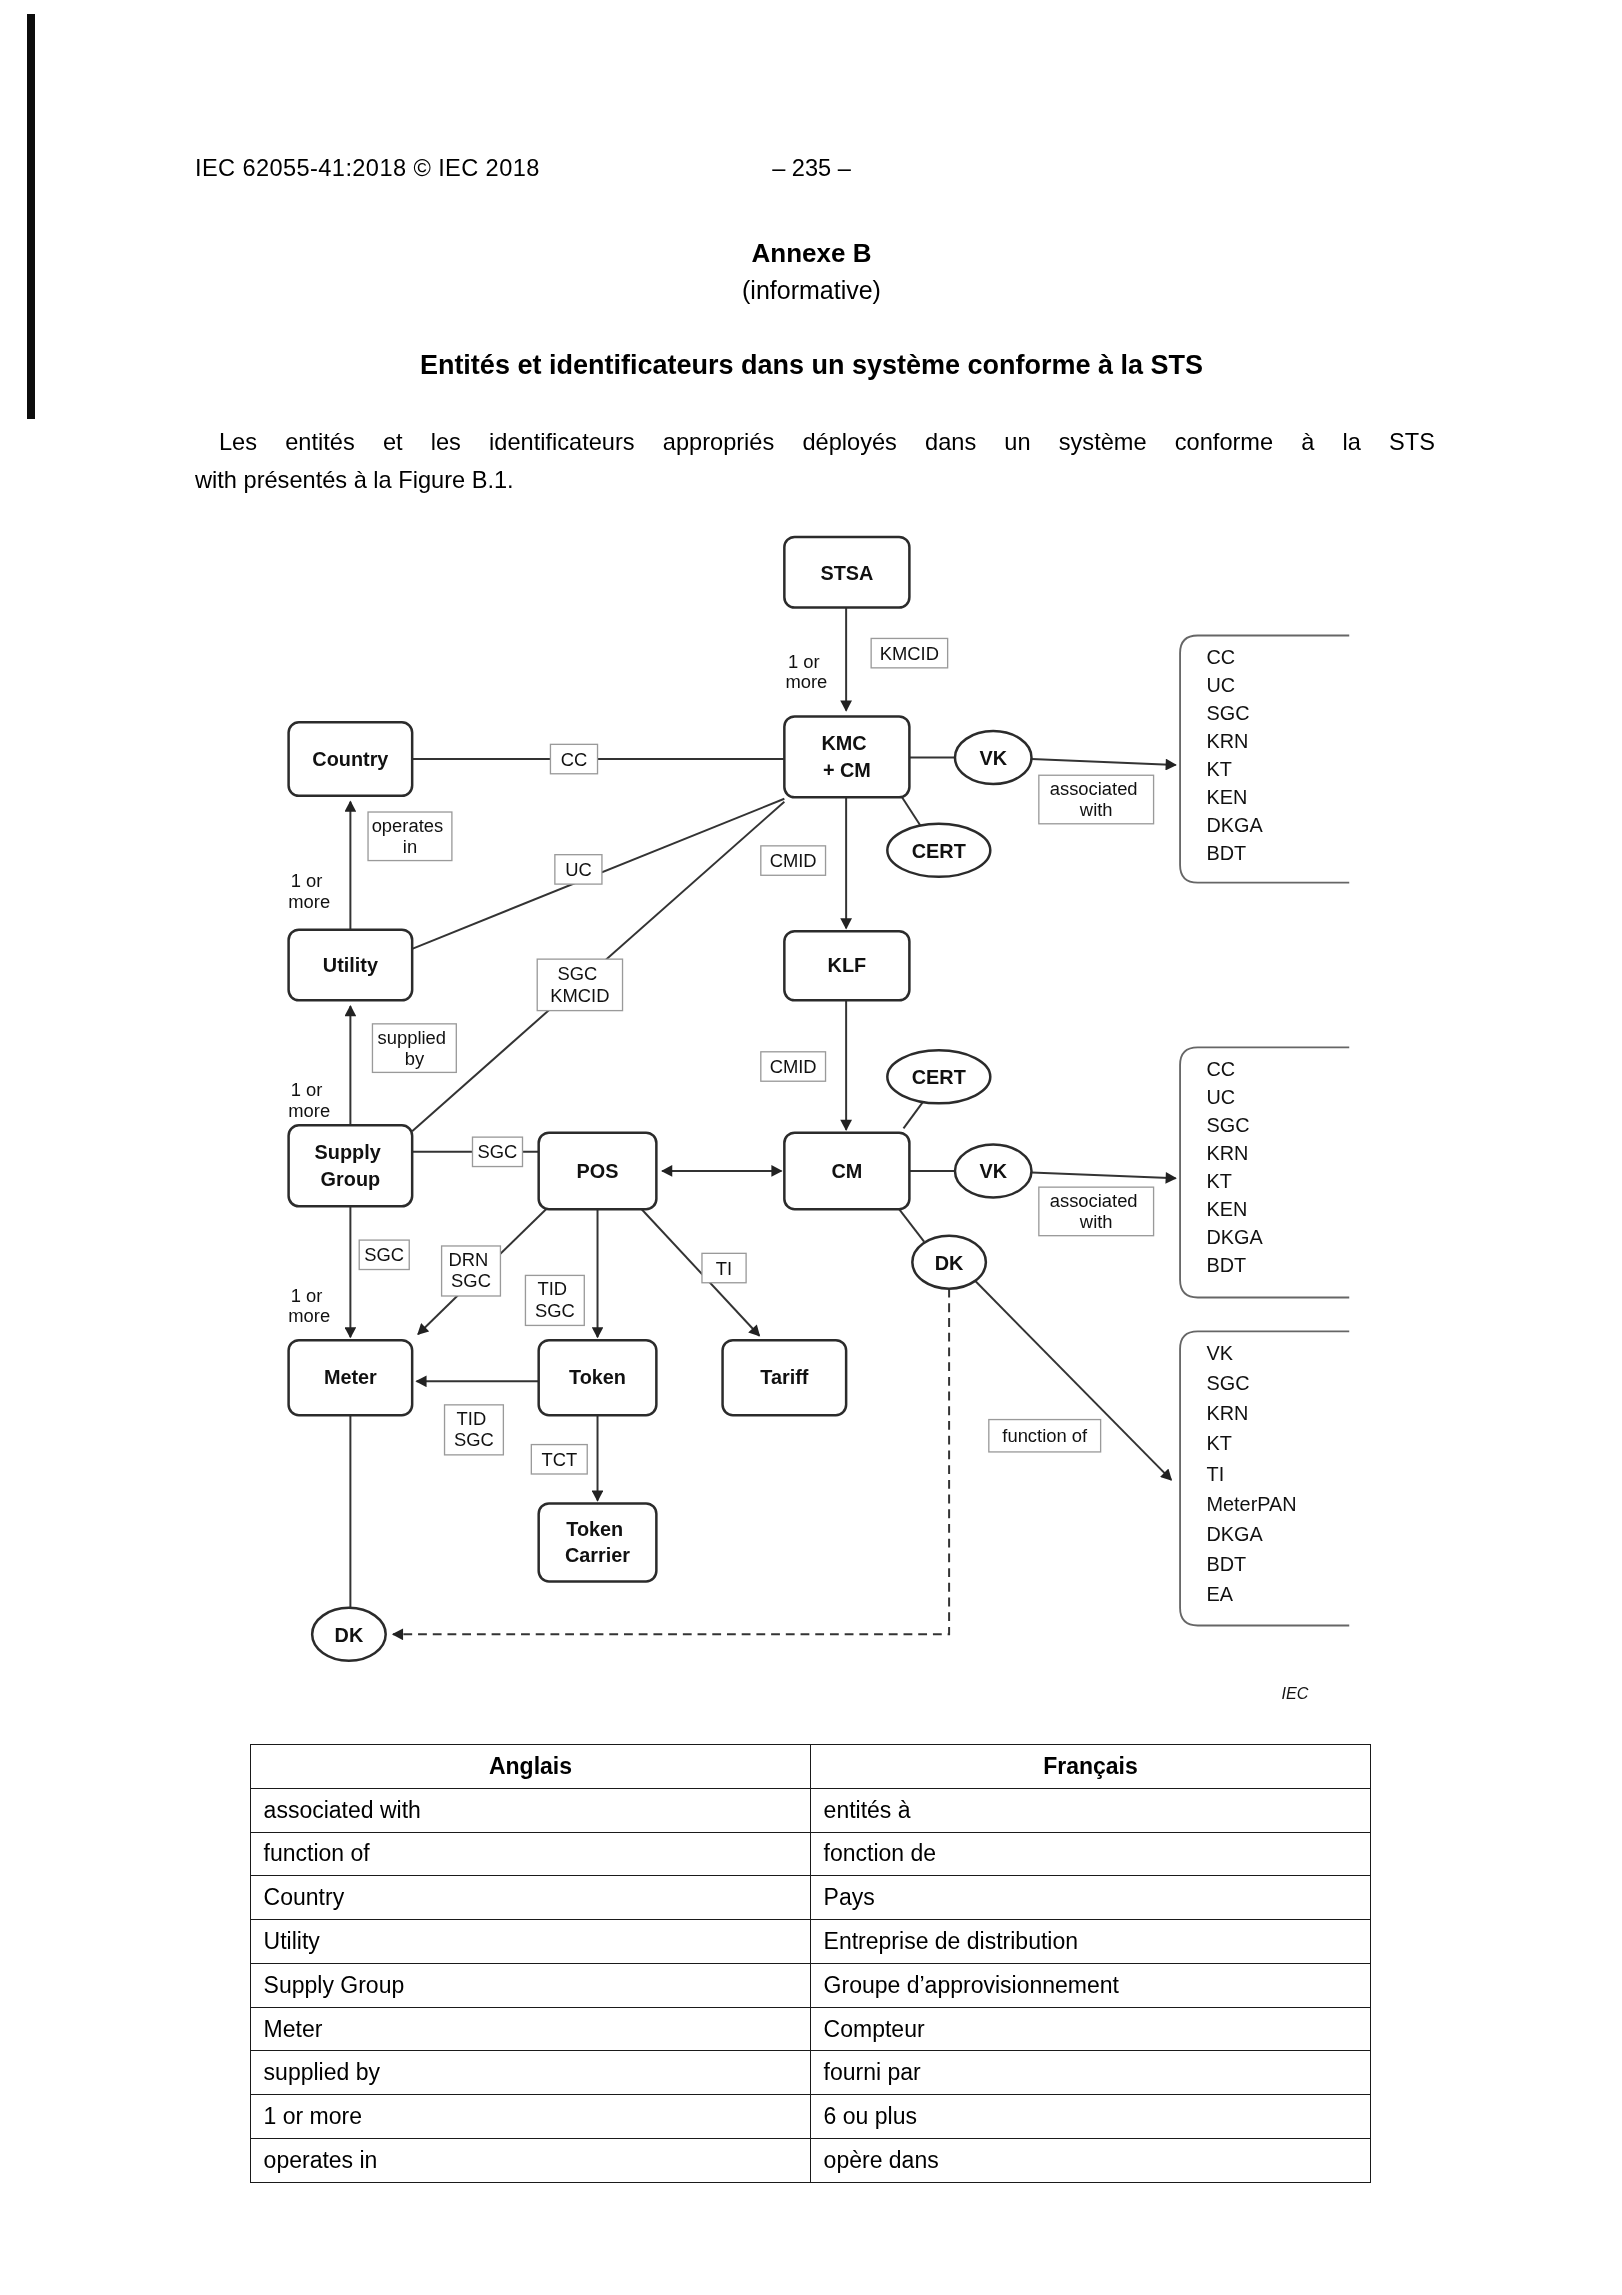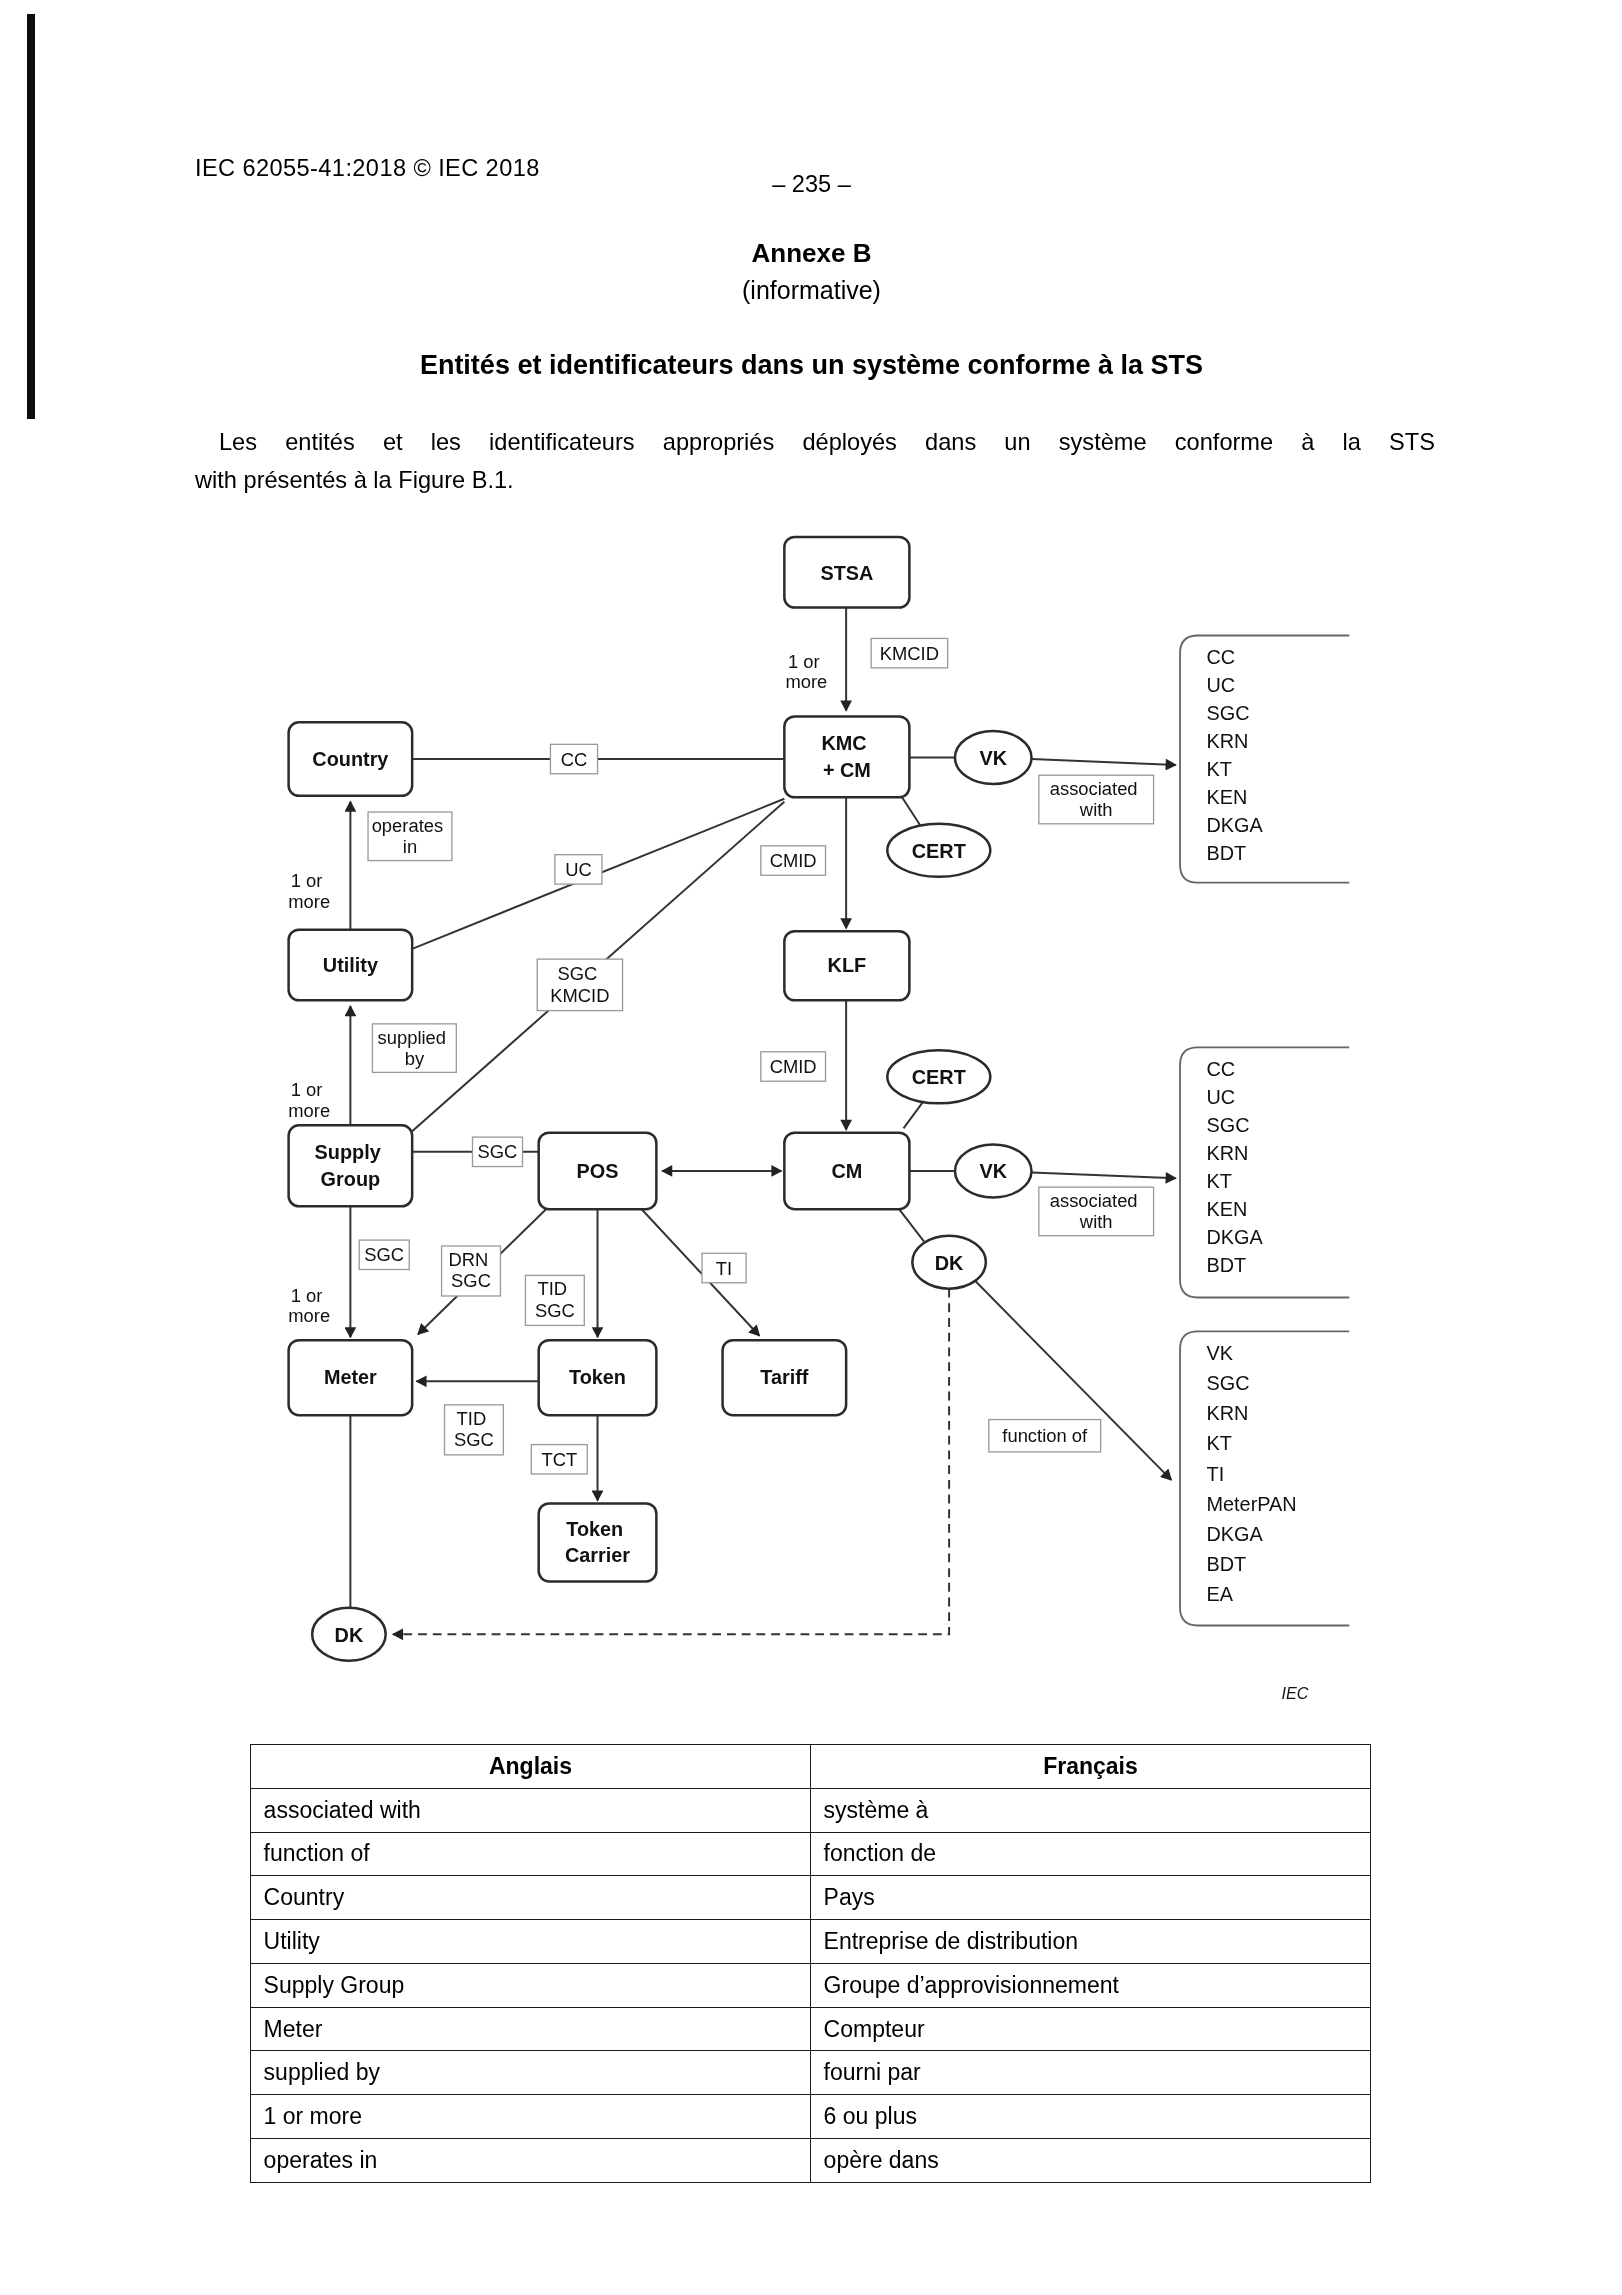--- a/index.html
+++ b/index.html
@@ -4,21 +4,21 @@
 <style>
   * { margin:0; padding:0; box-sizing:border-box; }
   body { background:#e9e9e9; }
   .page {
     position:relative; width:1623px; height:2295px; background:#ffffff;
     font-family:"Liberation Sans", sans-serif; color:#000000; overflow:hidden;
   }
   .scan-artifact { position:absolute; left:27px; top:14px; width:7.9px; height:405px; background:#0d0d0d; }
   .runhead { position:absolute; left:0; top:155px; width:100%; }
   .runhead .left { position:absolute; left:195px; top:0; font-size:23.6px; letter-spacing:0.4px; }
-  .runhead .pageno { position:absolute; left:0; width:1623px; text-align:center; top:16px; font-size:23.6px; }
+  .runhead .pageno { position:absolute; left:0; width:1623px; text-align:center; top:0; font-size:23.6px; }
   .annex-title { position:absolute; left:0; top:238px; width:100%; text-align:center; font-size:26px; font-weight:bold; }
   .annex-sub { position:absolute; left:0; top:276px; width:100%; text-align:center; font-size:25px; }
   .heading { position:absolute; left:0; top:350px; width:100%; text-align:center; font-size:27px; font-weight:bold; }
   .intro { position:absolute; left:195px; top:423px; width:1240px; font-size:23.6px; line-height:38px; }
   .intro .l1 { display:block; text-align:justify; text-align-last:justify;margin-left:24px; }
   .intro .l2 { display:block; }
   .figure { position:absolute; left:243px; top:522px; width:1118px; height:1192px; }
 
   svg text { font-family:"Liberation Sans", sans-serif; fill:#111; }
   .node-box { fill:#ffffff; stroke:#2b2b2b; stroke-width:1.7; }
@@ -336,21 +336,21 @@
   <table class="lang-table">
     <thead>
       <tr>
         <th>Anglais</th>
         <th>Français</th>
       </tr>
     </thead>
     <tbody>
       <tr>
         <td>associated with</td>
-        <td>système à</td>
+        <td>entités à</td>
       </tr>
       <tr>
         <td>function of</td>
         <td>fonction de</td>
       </tr>
       <tr>
         <td>Country</td>
         <td>Pays</td>
       </tr>
       <tr>

